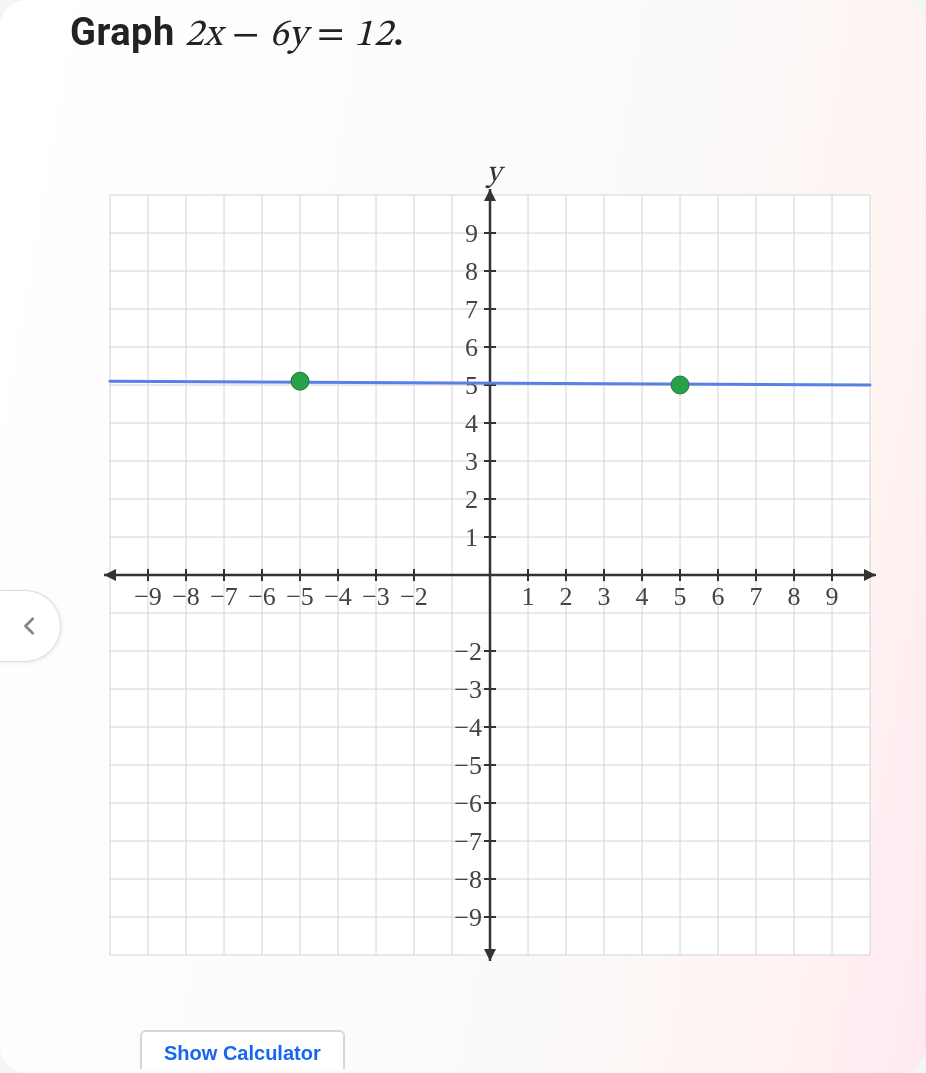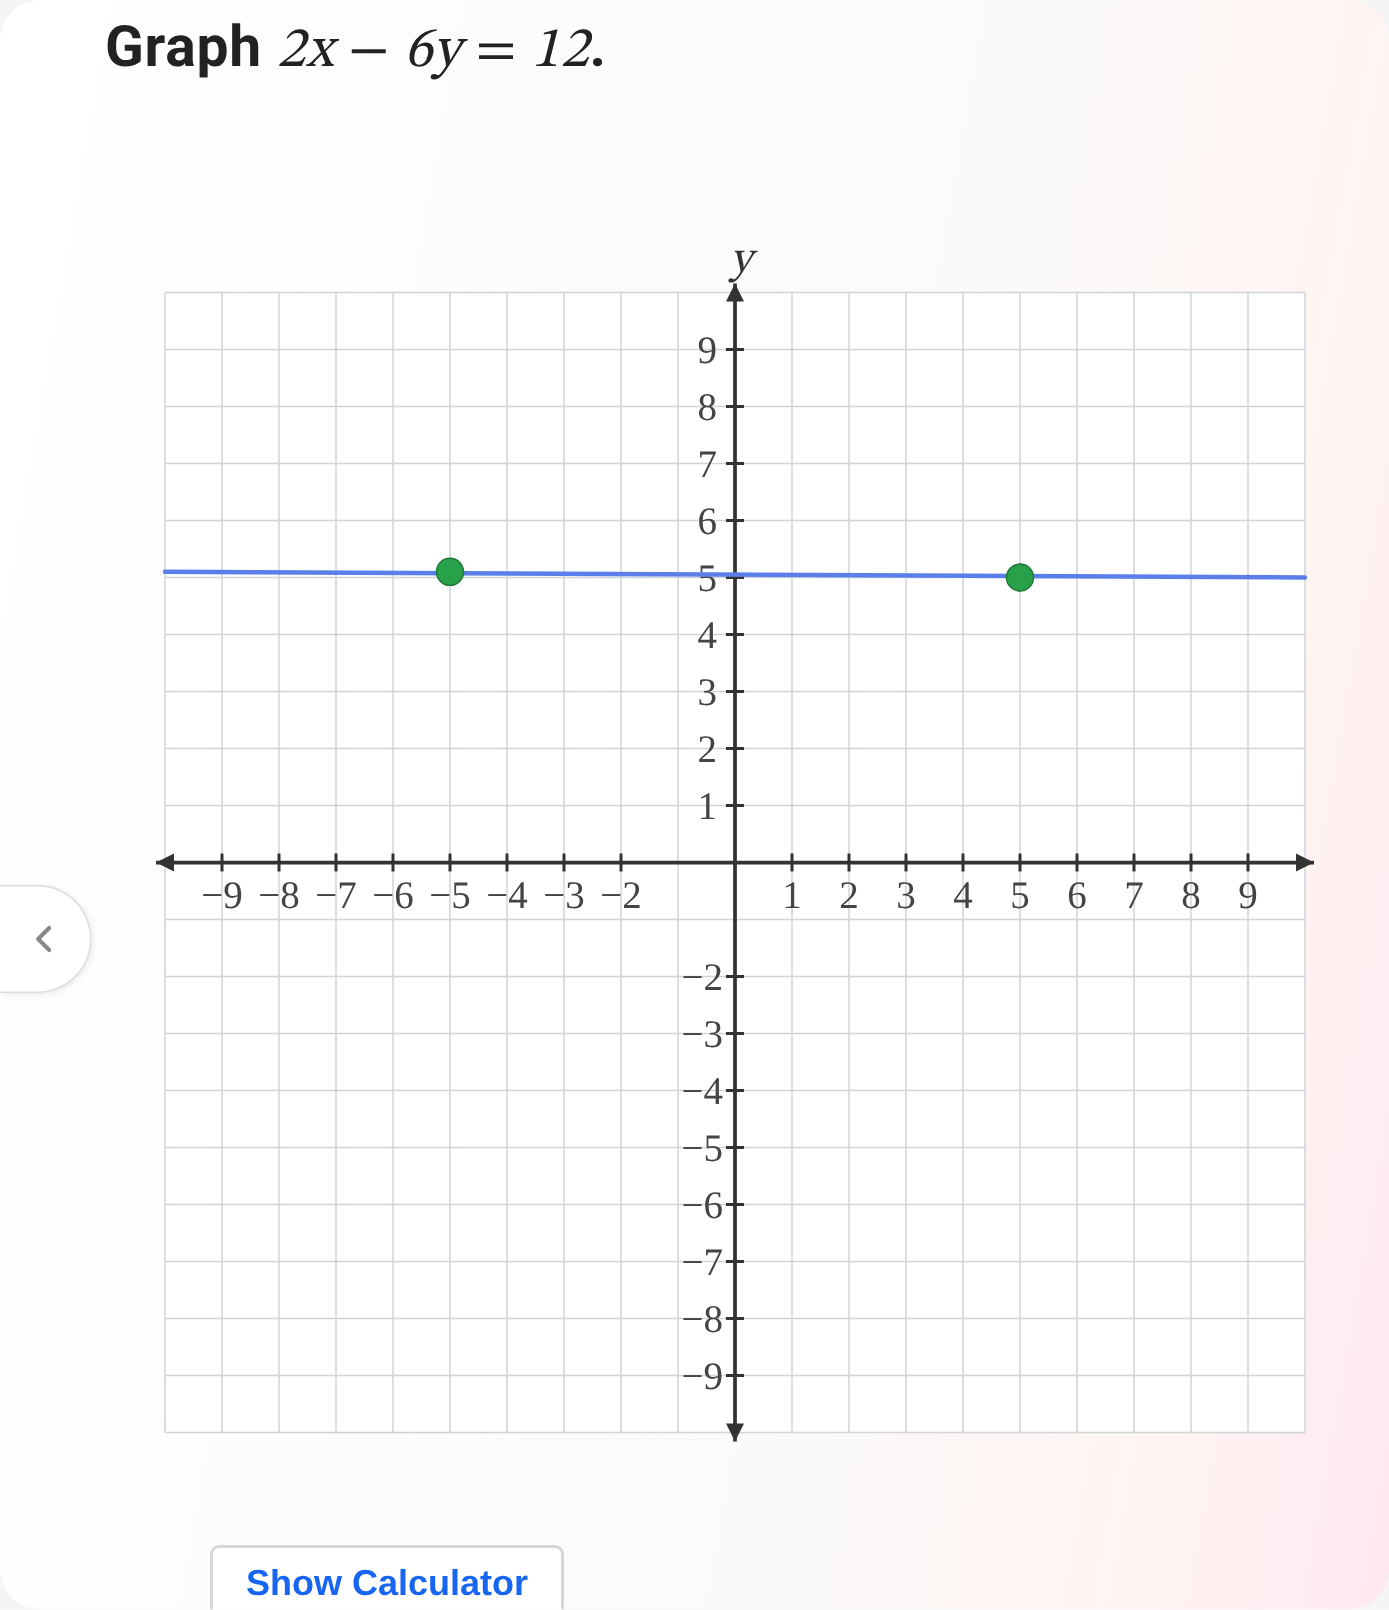--- a/index.html
+++ b/index.html
@@ -60,21 +60,21 @@
 
   .show-calc {
     position: absolute;
     left: 140px;
     top: 1030px;
     background: #fff;
     border: 2px solid #d6d6d6;
     border-bottom: none;
     border-radius: 6px 6px 0 0;
     padding: 10px 22px 4px 22px;
-    font-size: 24px;
+    font-size: 20px;
     color: #1865f2;
     font-weight: 700;
     cursor: pointer;
   }
 
   .axis-label {
     font-family: "STIX Two Math", "Cambria Math", "Times New Roman", serif;
     font-style: italic;
     font-size: 30px;
     fill: #333;

